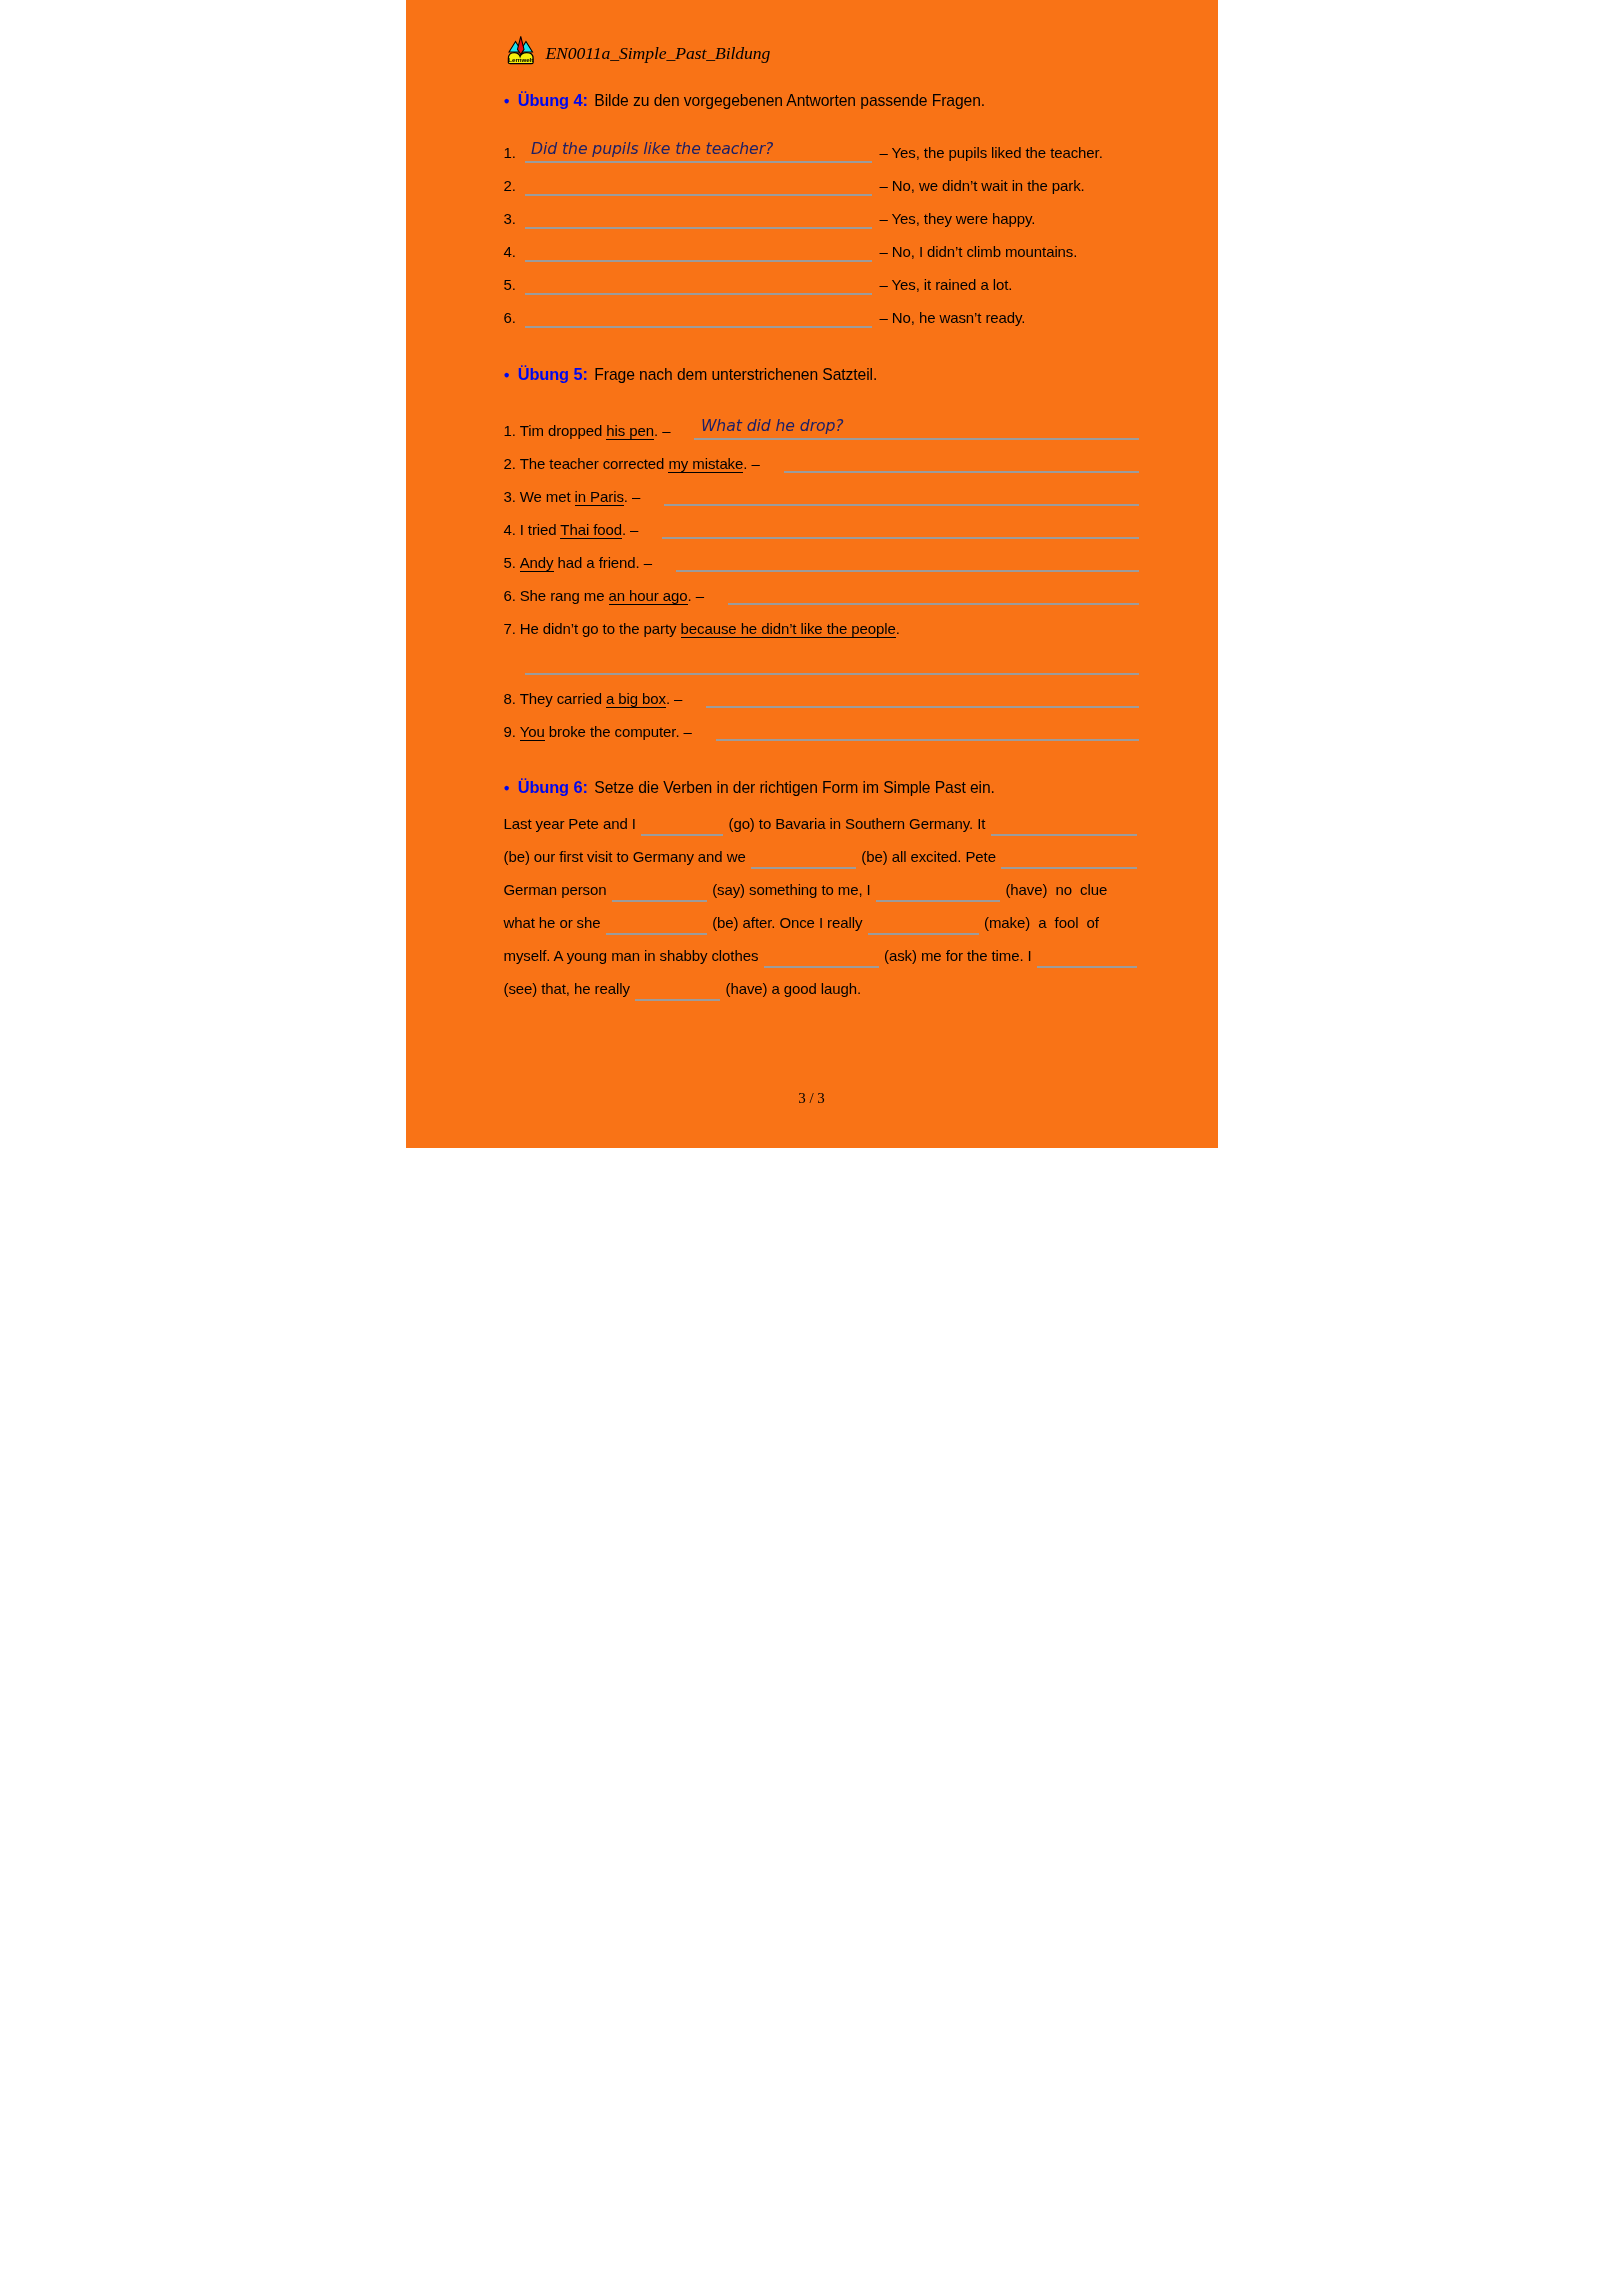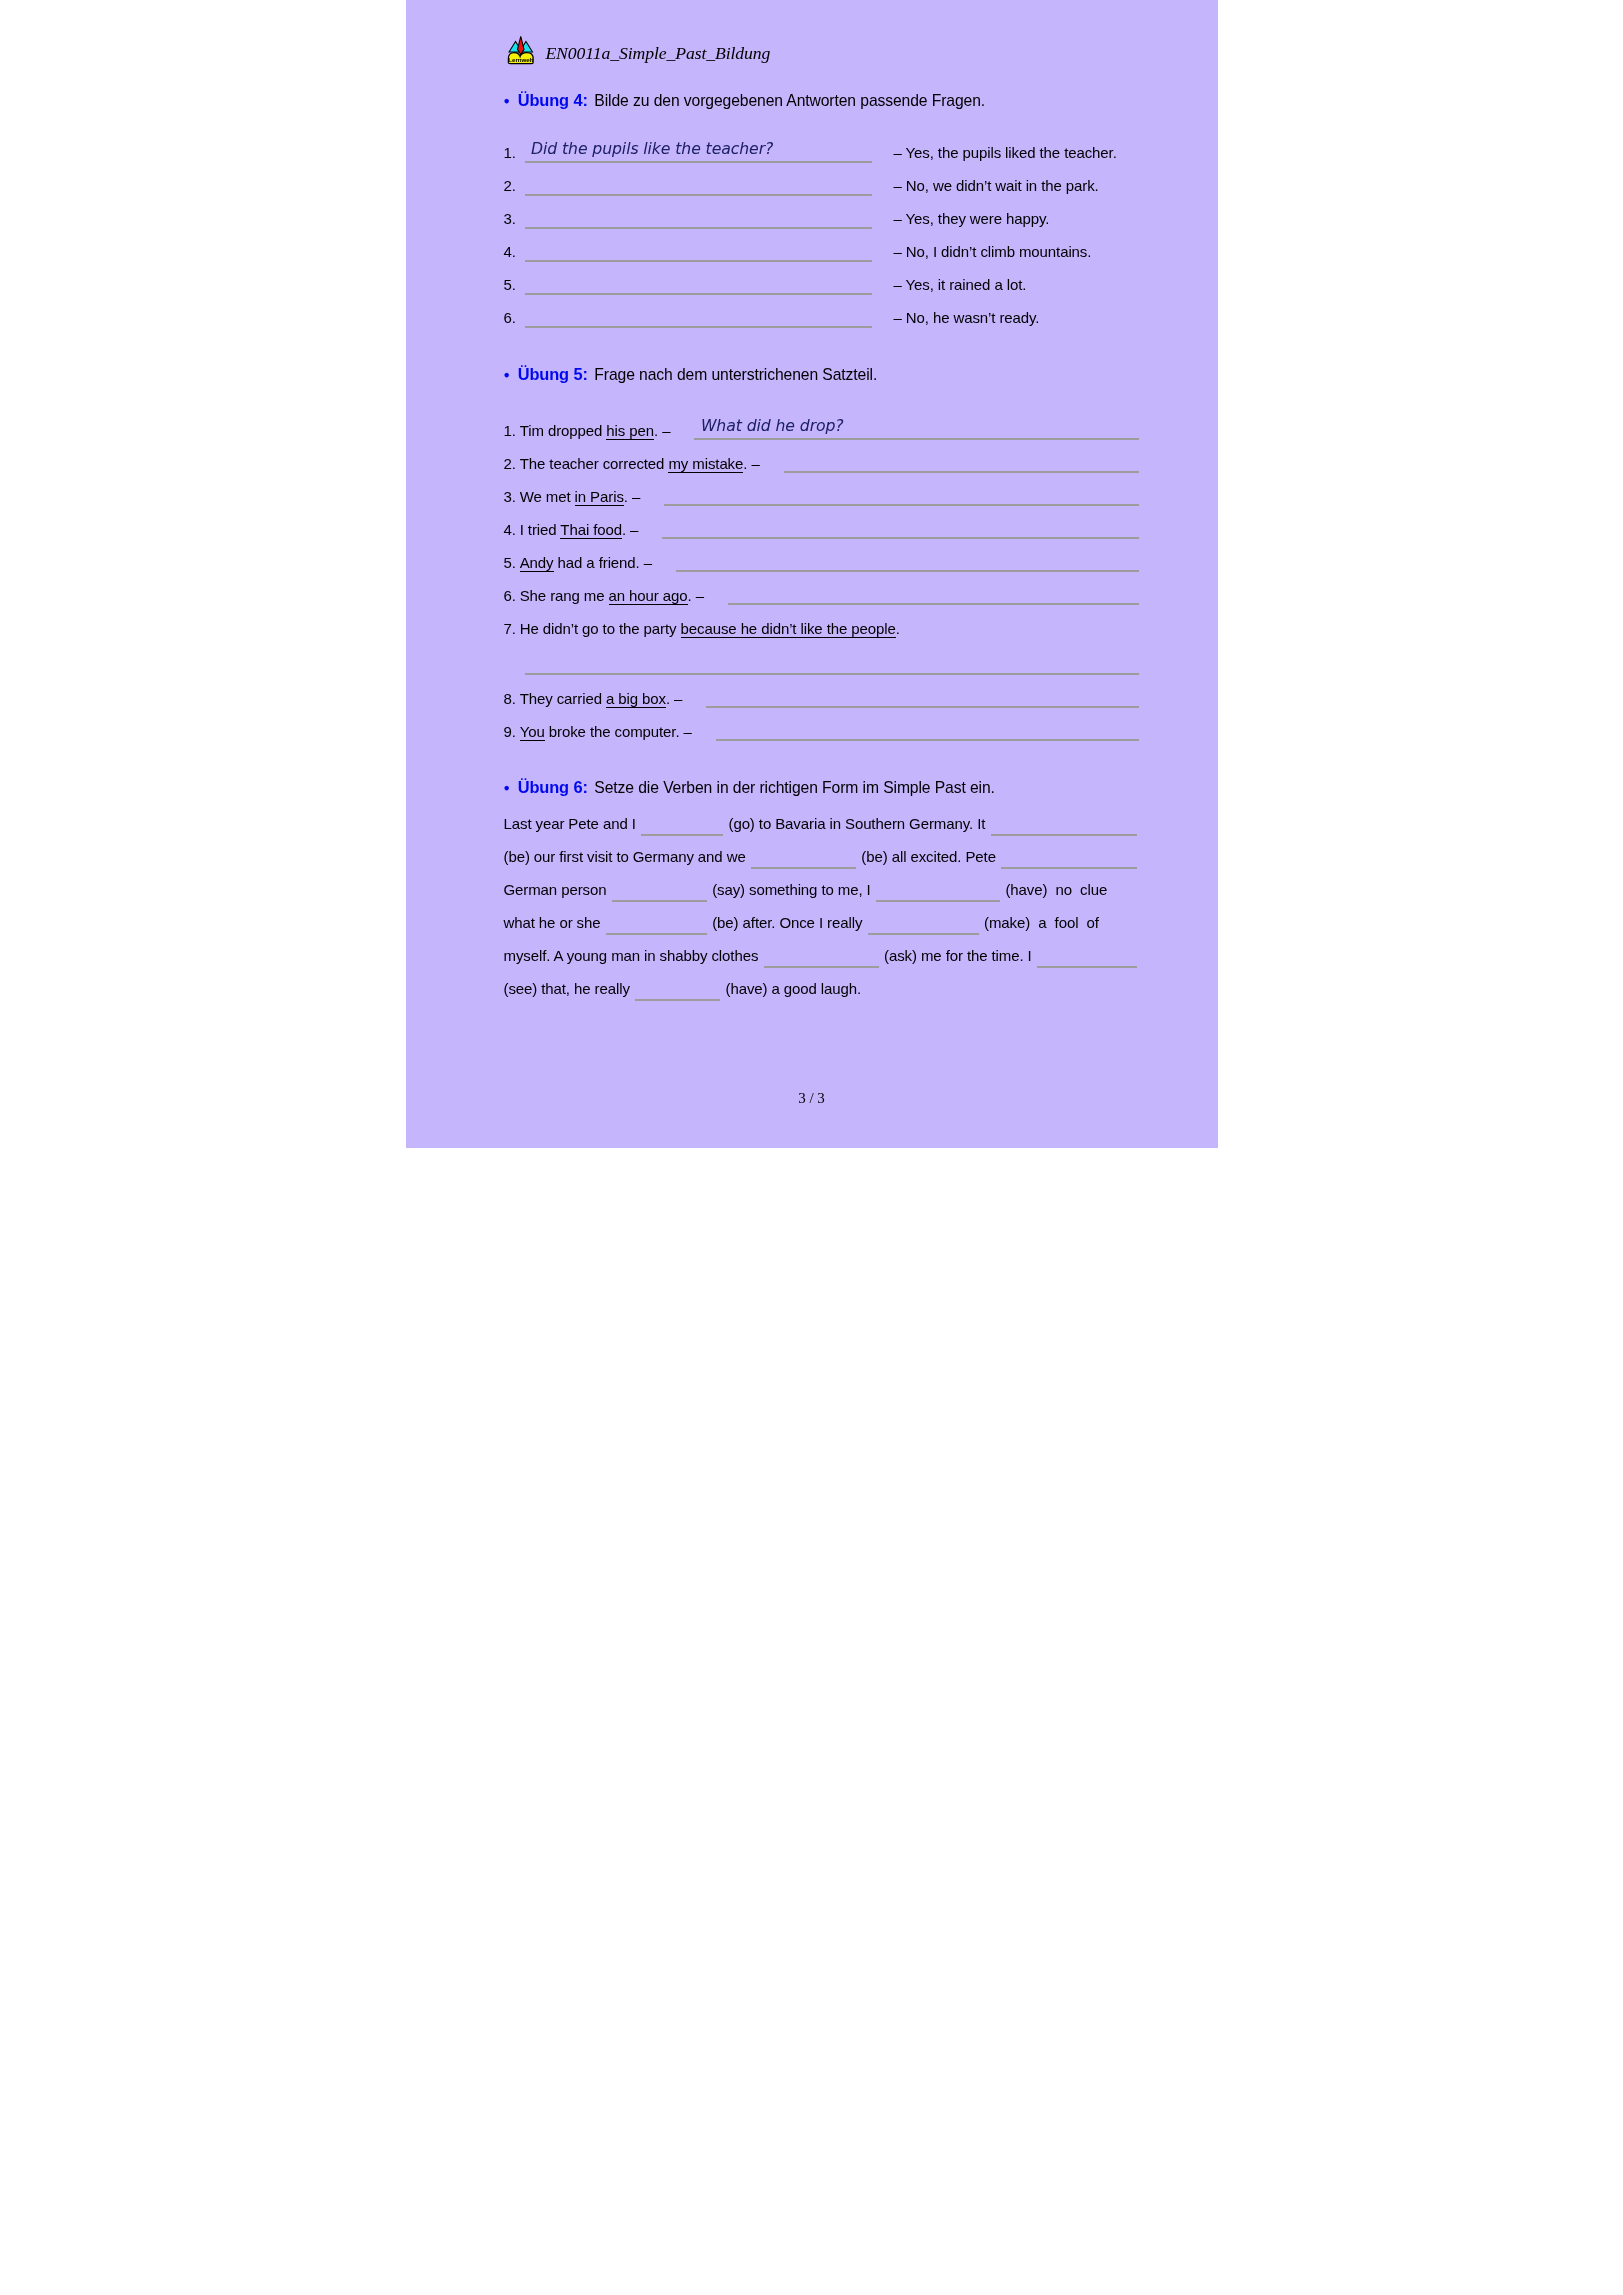--- a/index.html
+++ b/index.html
@@ -1,21 +1,21 @@
 <!DOCTYPE html>
 <html style="font-size:10.5px"><head>
 <meta charset="utf-8">
 <style>
   * { margin:0; padding:0; box-sizing:border-box; }
   html,body { background:#ffffff; }
   .page {
     position:relative;
     width:812px; height:1148px;
     margin:0 auto;
-    background:#c4b5fd;
+    background:#f97316;
     font-family:"Liberation Sans", sans-serif;
     font-size:15px;
     color:#000;
     letter-spacing:-0.1px;
     padding:35px 79px 0 98px;
     overflow:hidden;
   }
   
   .page-header { display:flex; align-items:flex-end; gap:10.5px; margin-left:3.9px; margin-bottom:26px; }
   .logo { width:27.5px; height:30px; flex:0 0 auto; }
@@ -45,21 +45,21 @@
     font-family:"DejaVu Sans", sans-serif;
     font-style:italic;
     font-weight:500;
     color:#1e2066;
     font-size:15.7px;
     white-space:pre;
   }
   
   .u4-left { display:flex; align-items:flex-end; flex:0 0 368px; }
   .u4-left .num { width:21px; }
-  .u4-row .response { white-space:pre; padding-bottom:1.3px; margin-left:22px; }
+  .u4-row .response { white-space:pre; padding-bottom:1.3px; margin-left:8px; }
   
   .u5-row .num { margin-right:3.9px; }
   .sentence { white-space:pre; padding-bottom:1.3px; }
   .sentence .u { border-bottom:1.3px solid #000; padding-bottom:0.7px; }
   .u5-row .ans-line { margin-left:20px; }
   .u5-extra { height:37px; }
   .u5-extra .ans-line { margin-left:21px; }
   
   .p-row { height:33px;align-items:center; }
   .ptext { white-space:pre; padding-bottom:1.3px; }

